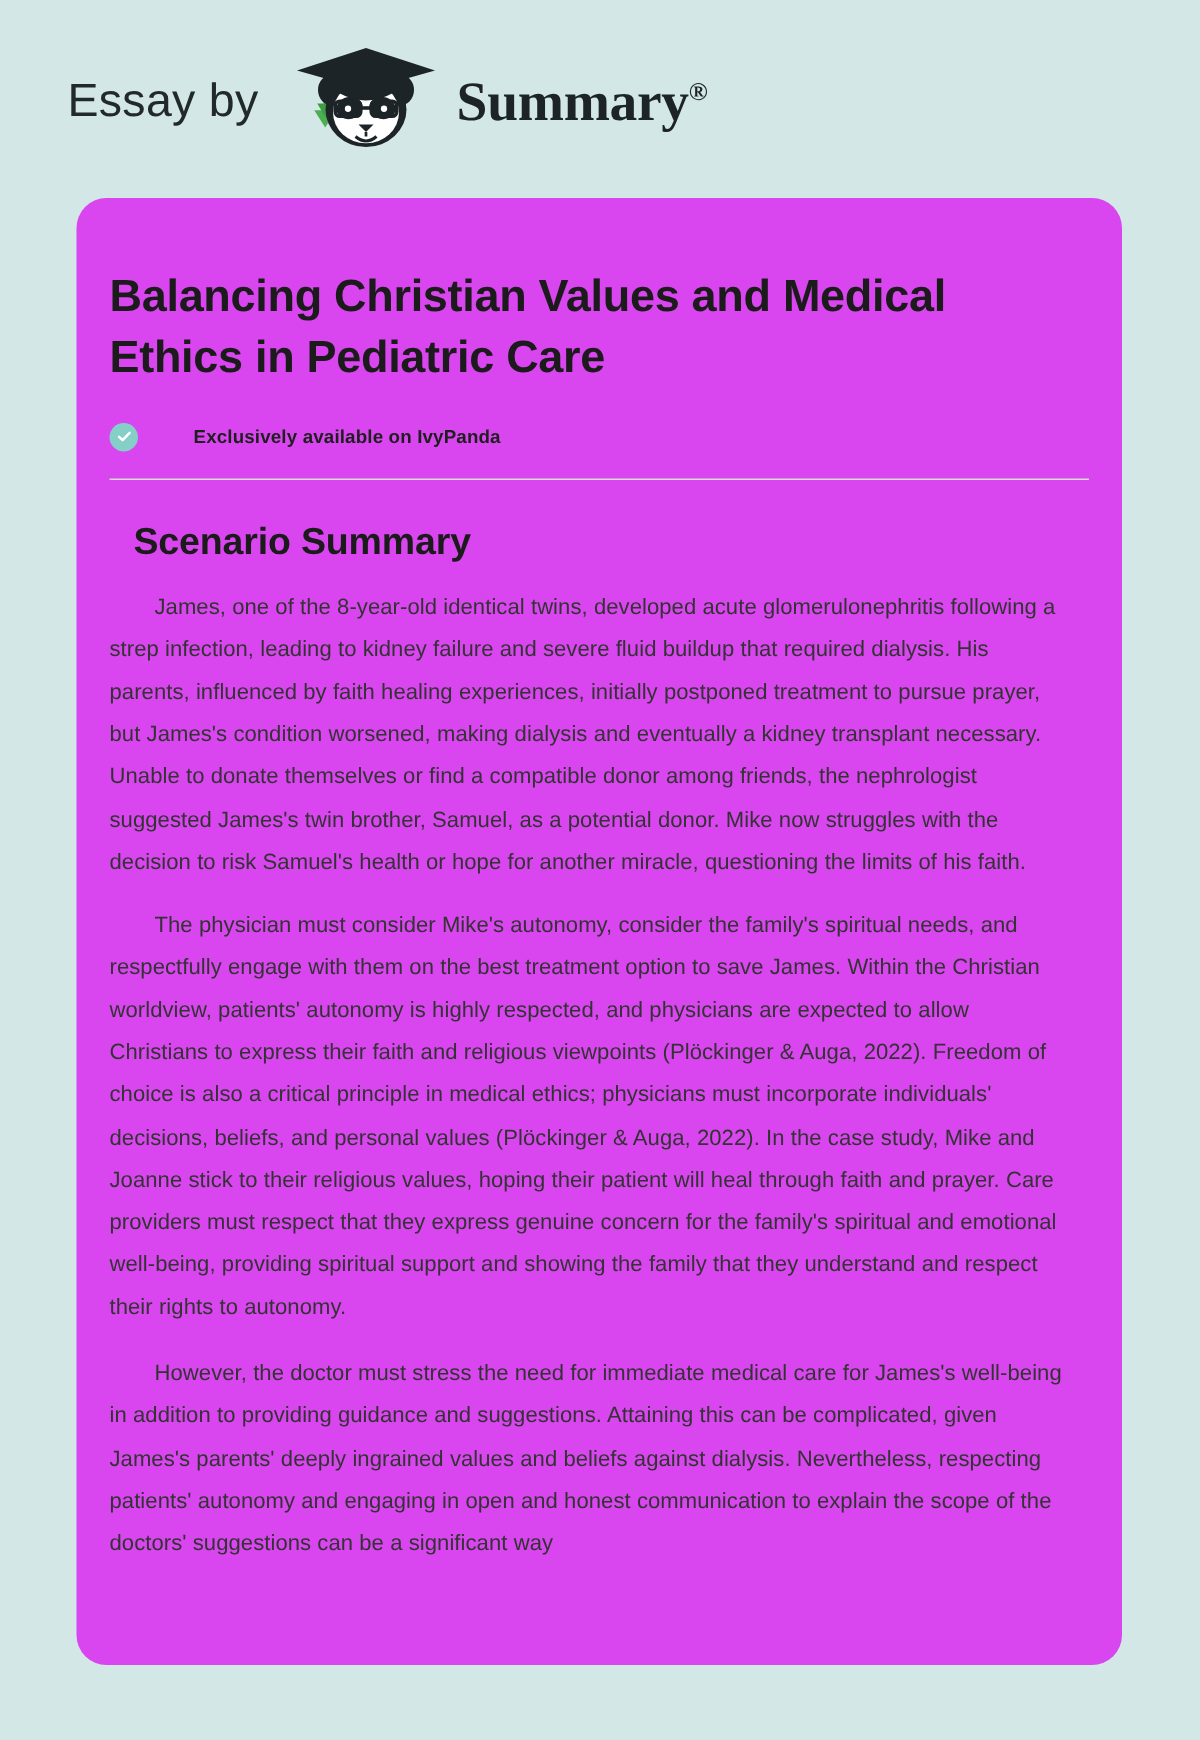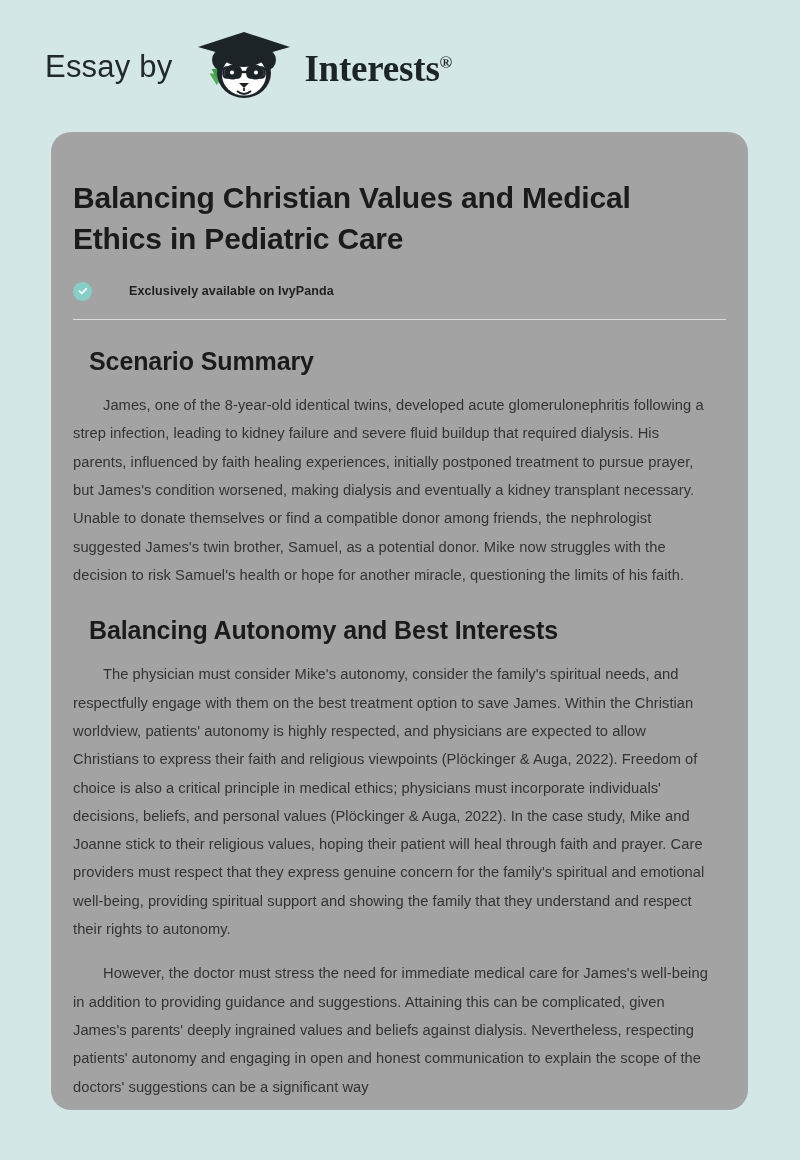--- a/index.html
+++ b/index.html
@@ -64,21 +64,21 @@
     font-weight: 700;
   }
 
   
   .doc-card {
     position: absolute;
     left: 51px;
     top: 132px;
     width: 697px;
     height: 978px;
-    background: #a3a3a3;
+    background: #d946ef;
     border-radius: 20px;
     box-sizing: border-box;
     padding: 32px 36px 0 22px;
     overflow: hidden;
   }
   .doc-inner {
     padding: 0 0 0 0;
   }
 
   .doc-title {
@@ -177,21 +177,21 @@
           <circle cx="66" cy="44.5" r="2.1" fill="#ffffff"></circle>
 
           <path d="M49 55 h10 l-5 5 z" fill="#1d2427"></path>
           <path d="M54 60 v3" stroke="#1d2427" stroke-width="1.8"></path>
           <path d="M47 63 q7 6 14 0" stroke="#1d2427" stroke-width="2" fill="none"></path>
 
           <path d="M54 4 L100 19 L54 32 L8 19 Z" fill="#1d2427"></path>
           <path d="M36 25 v9 q18 10 36 0 v-9 l-18 6 z" fill="#1d2427"></path>
         </svg>
       </span>
-      <span class="brand-wordmark"><span>Interests</span><span class="reg">®</span></span>
+      <span class="brand-wordmark"><span>Summary</span><span class="reg">®</span></span>
     </a>
   </div>
 
   <div class="doc-card">
     <div class="doc-inner">
 
       <h1 class="doc-title">Balancing Christian Values and Medical Ethics in Pediatric Care</h1>
 
       <div class="exclusive-badge">
         <span class="check-circle">
@@ -200,20 +200,19 @@
           </svg>
         </span>
         <span class="exclusive-text">Exclusively available on IvyPanda</span>
       </div>
 
       <hr class="divider">
 
       <h2 class="section-heading">Scenario Summary</h2>
       <p class="body-par">James, one of the 8-year-old identical twins, developed acute glomerulonephritis following a strep infection, leading to kidney failure and severe fluid buildup that required dialysis. His parents, influenced by faith healing experiences, initially postponed treatment to pursue prayer, but James's condition worsened, making dialysis and eventually a kidney transplant necessary. Unable to donate themselves or find a compatible donor among friends, the nephrologist suggested James's twin brother, Samuel, as a potential donor. Mike now struggles with the decision to risk Samuel's health or hope for another miracle, questioning the limits of his faith.</p>
 
-      <h2 class="section-heading">Balancing Autonomy and Best Interests</h2>
       <p class="body-par">The physician must consider Mike's autonomy, consider the family's spiritual needs, and respectfully engage with them on the best treatment option to save James. Within the Christian worldview, patients' autonomy is highly respected, and physicians are expected to allow Christians to express their faith and religious viewpoints (Plöckinger &amp; Auga, 2022). Freedom of choice is also a critical principle in medical ethics; physicians must incorporate individuals' decisions, beliefs, and personal values (Plöckinger &amp; Auga, 2022). In the case study, Mike and Joanne stick to their religious values, hoping their patient will heal through faith and prayer. Care providers must respect that they express genuine concern for the family's spiritual and emotional well-being, providing spiritual support and showing the family that they understand and respect their rights to autonomy.</p>
       <p class="body-par tight">However, the doctor must stress the need for immediate medical care for James's well-being in addition to providing guidance and suggestions. Attaining this can be complicated, given James's parents' deeply ingrained values and beliefs against dialysis. Nevertheless, respecting patients' autonomy and engaging in open and honest communication to explain the scope of the doctors' suggestions can be a significant way</p>
 
     </div>
   </div>
 
 </div>
 
 </body></html>

